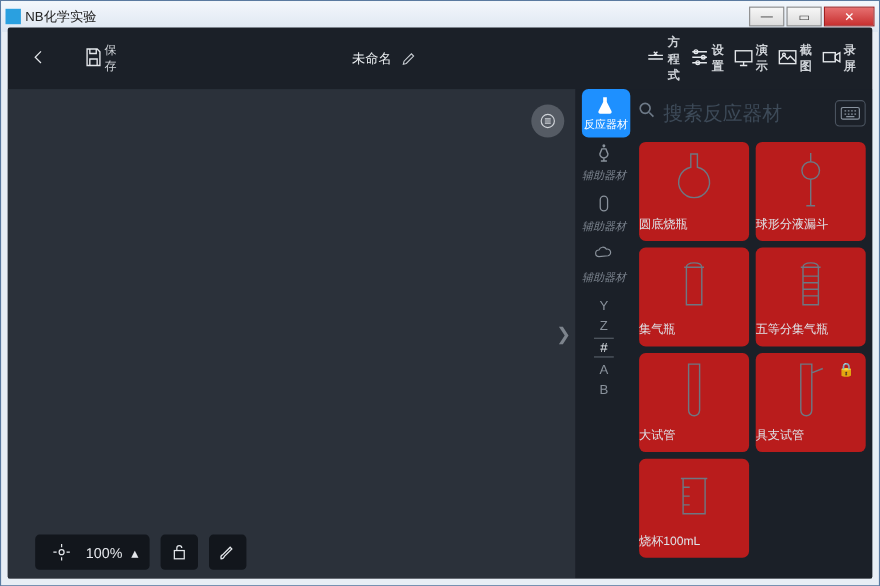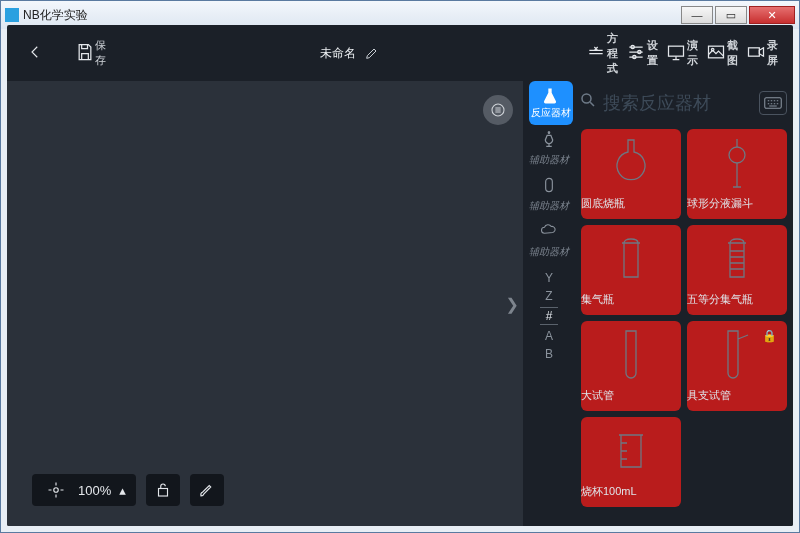--- a/index.html
+++ b/index.html
@@ -17,21 +17,21 @@
   .tbtn .ic svg { stroke: #e4e7eb; fill: none; stroke-width: 1.5; }
   .title-center { flex: 1; display: flex; align-items: center; justify-content: center; color: #eceff2; font-size: 12px; gap: 8px; }
   .title-center svg { stroke: #cacfd5; }
   .right-tools { display: flex; align-items: center; }
   .right-tools .tbtn { width: 40px; font-weight: bold; }
   .main { position: absolute; top: 56px; bottom: 0; left: 0; right: 0; display: flex; }
   .canvas { flex: 1; background: #2b313a; position: relative; }
   .canvasCorner { position: absolute; right: 10px; top: 14px; width: 30px; height: 30px; border-radius: 50%; background: #555b64; display: flex; align-items: center; justify-content: center; }
   .canvasCorner svg { stroke: #cfd3d8; fill: none; }
   .chev { position: absolute; right: 4px; top: 50%; transform: translateY(-50%); color: #7d848d; font-size: 16px; }
-  .bottombar { position: absolute; left: 12px; bottom: 20px; display: flex; align-items: center; gap: 10px; padding-left: 13px; }
+  .bottombar { position: absolute; left: 12px; bottom: 8px; display: flex; align-items: center; gap: 10px; padding-left: 13px; }
   .pill { background: #12161c; border-radius: 4px; height: 32px; display: flex; align-items: center; padding: 0 10px; gap: 8px; color: #e4e7eb; font-size: 13px; }
   .pill .smbtn { width: 28px; height: 28px; display: flex; align-items: center; justify-content: center; }
   .smbtn svg { stroke: #e4e7eb; fill: none; stroke-width: 1.5; }
   .iconbtn { width: 34px; height: 32px; border-radius: 4px; background: #12161c; display: flex; align-items: center; justify-content: center; }
   .iconbtn svg { stroke: #e4e7eb; fill: none; stroke-width: 1.5; }
   .panel { width: 270px; background: #1b2028; display: flex; flex-direction: column; }
   .searchrow { height: 44px; display: flex; align-items: center; padding: 0 6px; gap: 6px; }
   .activeCat { width: 44px; height: 44px; background: #1e90ff; border-radius: 6px; display: flex; flex-direction: column; align-items: center; justify-content: center; color: #fff; font-size: 10px; }
   .activeCat .ic { width: 22px; height: 20px; }
   .search { flex: 1; display: flex; gap: 6px; color: #526070; font-size: 18px; }

